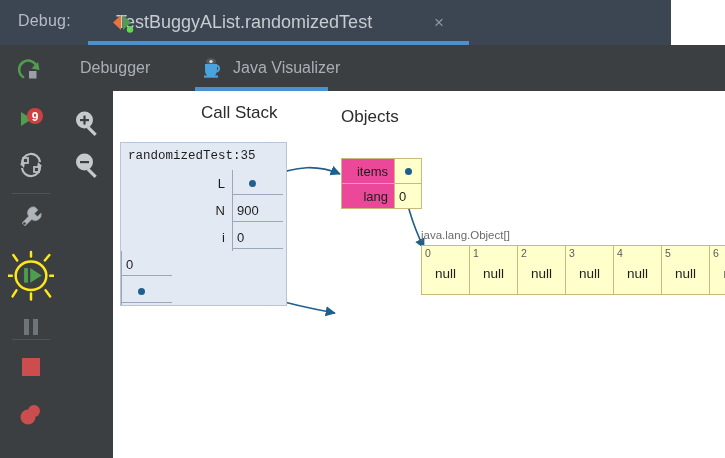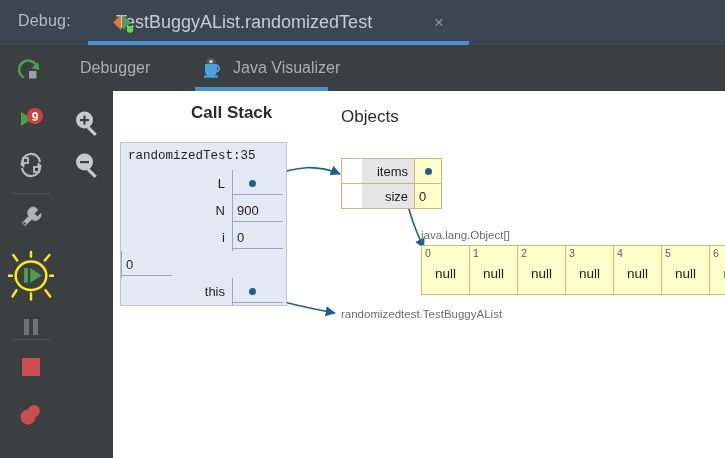--- a/index.html
+++ b/index.html
@@ -4,21 +4,21 @@
 <style>
   html,body{margin:0;padding:0;}
   body{
     width:725px;height:458px;overflow:hidden;
     font-family:"Liberation Sans",sans-serif;
     background:#ffffff;
     position:relative;
   }
   
   #titlebar{
-    position:absolute;left:0;top:0;width:725px;height:45px;
+    position:absolute;left:0;top:0;width:671px;height:45px;
     background:#3c4552;
   }
   #debug-label{
     position:absolute;left:18px;top:12px;
     font-size:16px;color:#b6bcc4;letter-spacing:.2px;
   }
   #debug-tab{
     position:absolute;left:88px;top:0;height:45px;
     display:flex;align-items:center;gap:6px;
     padding:0 10px 0 28px;
@@ -75,21 +75,21 @@
   }
   
   #canvas{
     position:absolute;left:113px;top:91px;width:612px;height:367px;
     background:#ffffff;overflow:hidden;
   }
   .hdr{
     position:absolute;font-size:17px;color:#2b2b2b;
     font-family:"Liberation Sans",sans-serif;
   }
-  #hdr-callstack{left:78px;top:12px;font-weight:bold;}
+  #hdr-callstack{left:88px;top:12px;}
   #hdr-objects{left:228px;top:16px;}
   
   #frame{
     position:absolute;left:7px;top:51px;width:165px;
     background:#e3e9f3;border:1px solid #b9c4d6;
   }
   #frame-title{
     font-family:"Liberation Mono",monospace;
     font-size:12.5px;color:#1d1d1d;
     padding:6px 0 7px 7px;
@@ -114,23 +114,23 @@
     margin-left:12px;
   }
   
   .objtitle{
     position:absolute;font-size:11.5px;color:#6b6b6b;
   }
   .objbox{position:absolute;border:1px solid #c9b97d;}
   .objrow{display:flex;align-items:stretch;height:24px;}
   .objrow + .objrow{border-top:1px solid #c9b97d;}
   .objlabel{
-    background:#e5e5e5;min-width:52px;
+    background:#ec4899;min-width:52px;
     display:flex;align-items:center;justify-content:flex-end;
-    padding:0 6px;font-size:13px;color:#1d1d1d;box-sizing:border-box;margin-left:20px;
+    padding:0 6px;font-size:13px;color:#1d1d1d;box-sizing:border-box;
   }
   .objval{
     background:#ffffcc;width:27px;
     border-left:1px solid #c9b97d;
     display:flex;align-items:center;padding-left:4px;
     font-size:13px;color:#1d1d1d;box-sizing:border-box;
   }
   .objval .ptrdot{margin-left:6px;}
   
   #arrtitle{left:308px;top:138px;}
@@ -377,36 +377,35 @@
     <div class="fvrow">
       <div class="fvlabel">i</div>
       <div class="fvval">0</div>
     </div>
 
     <div class="fvrow">
       <div class="fvval">0</div>
     </div>
 
     <div class="fvrow">
-      <div class="fvlabel">this</div>
       <div class="fvval">
         <span class="ptrdot"></span>
       </div>
     </div>
   </div>
 
   <div class="objbox" style="left:228px;top:67px;">
     <div class="objrow">
       <div class="objlabel">items</div>
       <div class="objval">
         <span class="ptrdot"></span>
       </div>
     </div>
     <div class="objrow">
-      <div class="objlabel">size</div>
+      <div class="objlabel">lang</div>
       <div class="objval">0</div>
     </div>
   </div>
 
   <div class="objtitle" id="arrtitle">java.lang.Object[]</div>
   <div id="array">
     <div class="acell">
       <span class="aidx">0</span>
       <span class="aval">null</span>
     </div>
@@ -429,14 +428,13 @@
     <div class="acell">
       <span class="aidx">5</span>
       <span class="aval">null</span>
     </div>
     <div class="acell">
       <span class="aidx">6</span>
       <span class="aval">null</span>
     </div>
   </div>
 
-  <div id="thislabel">randomizedtest.TestBuggyAList</div>
 </div>
 
 </body></html>

